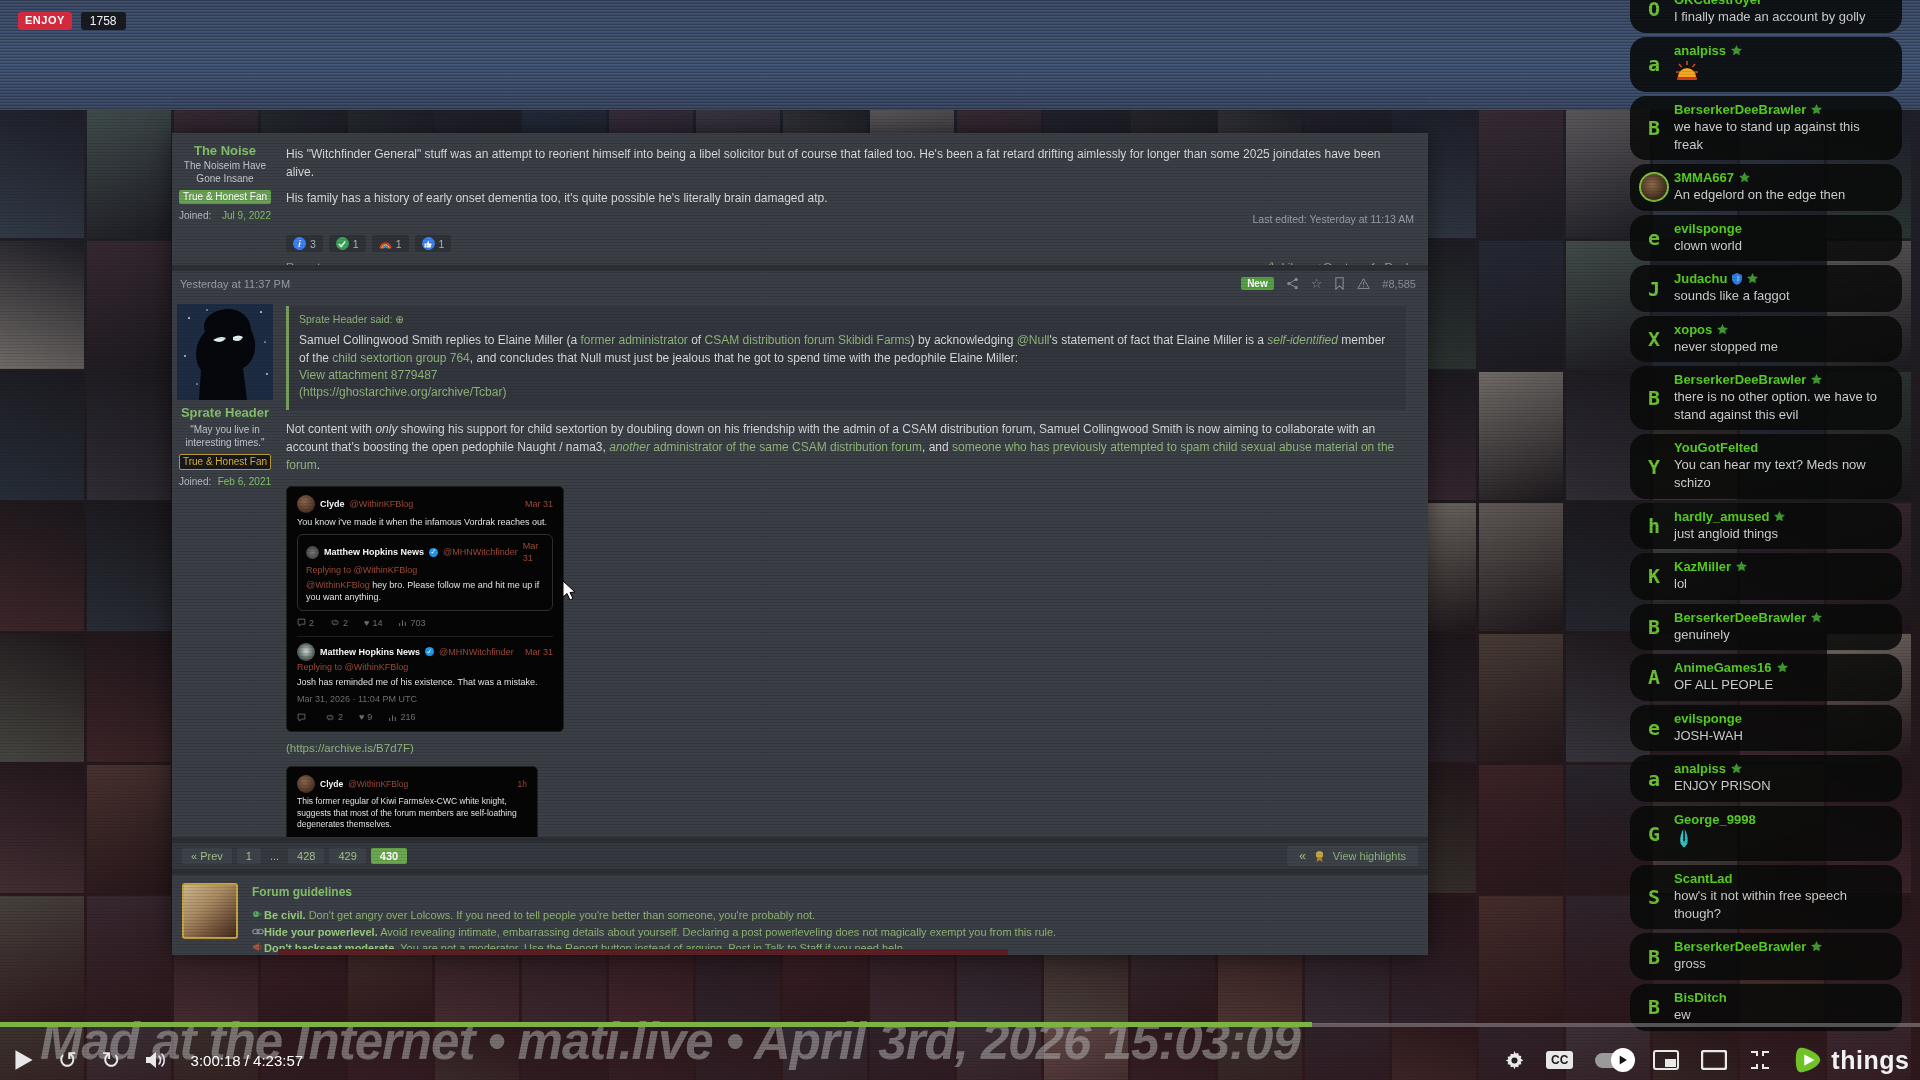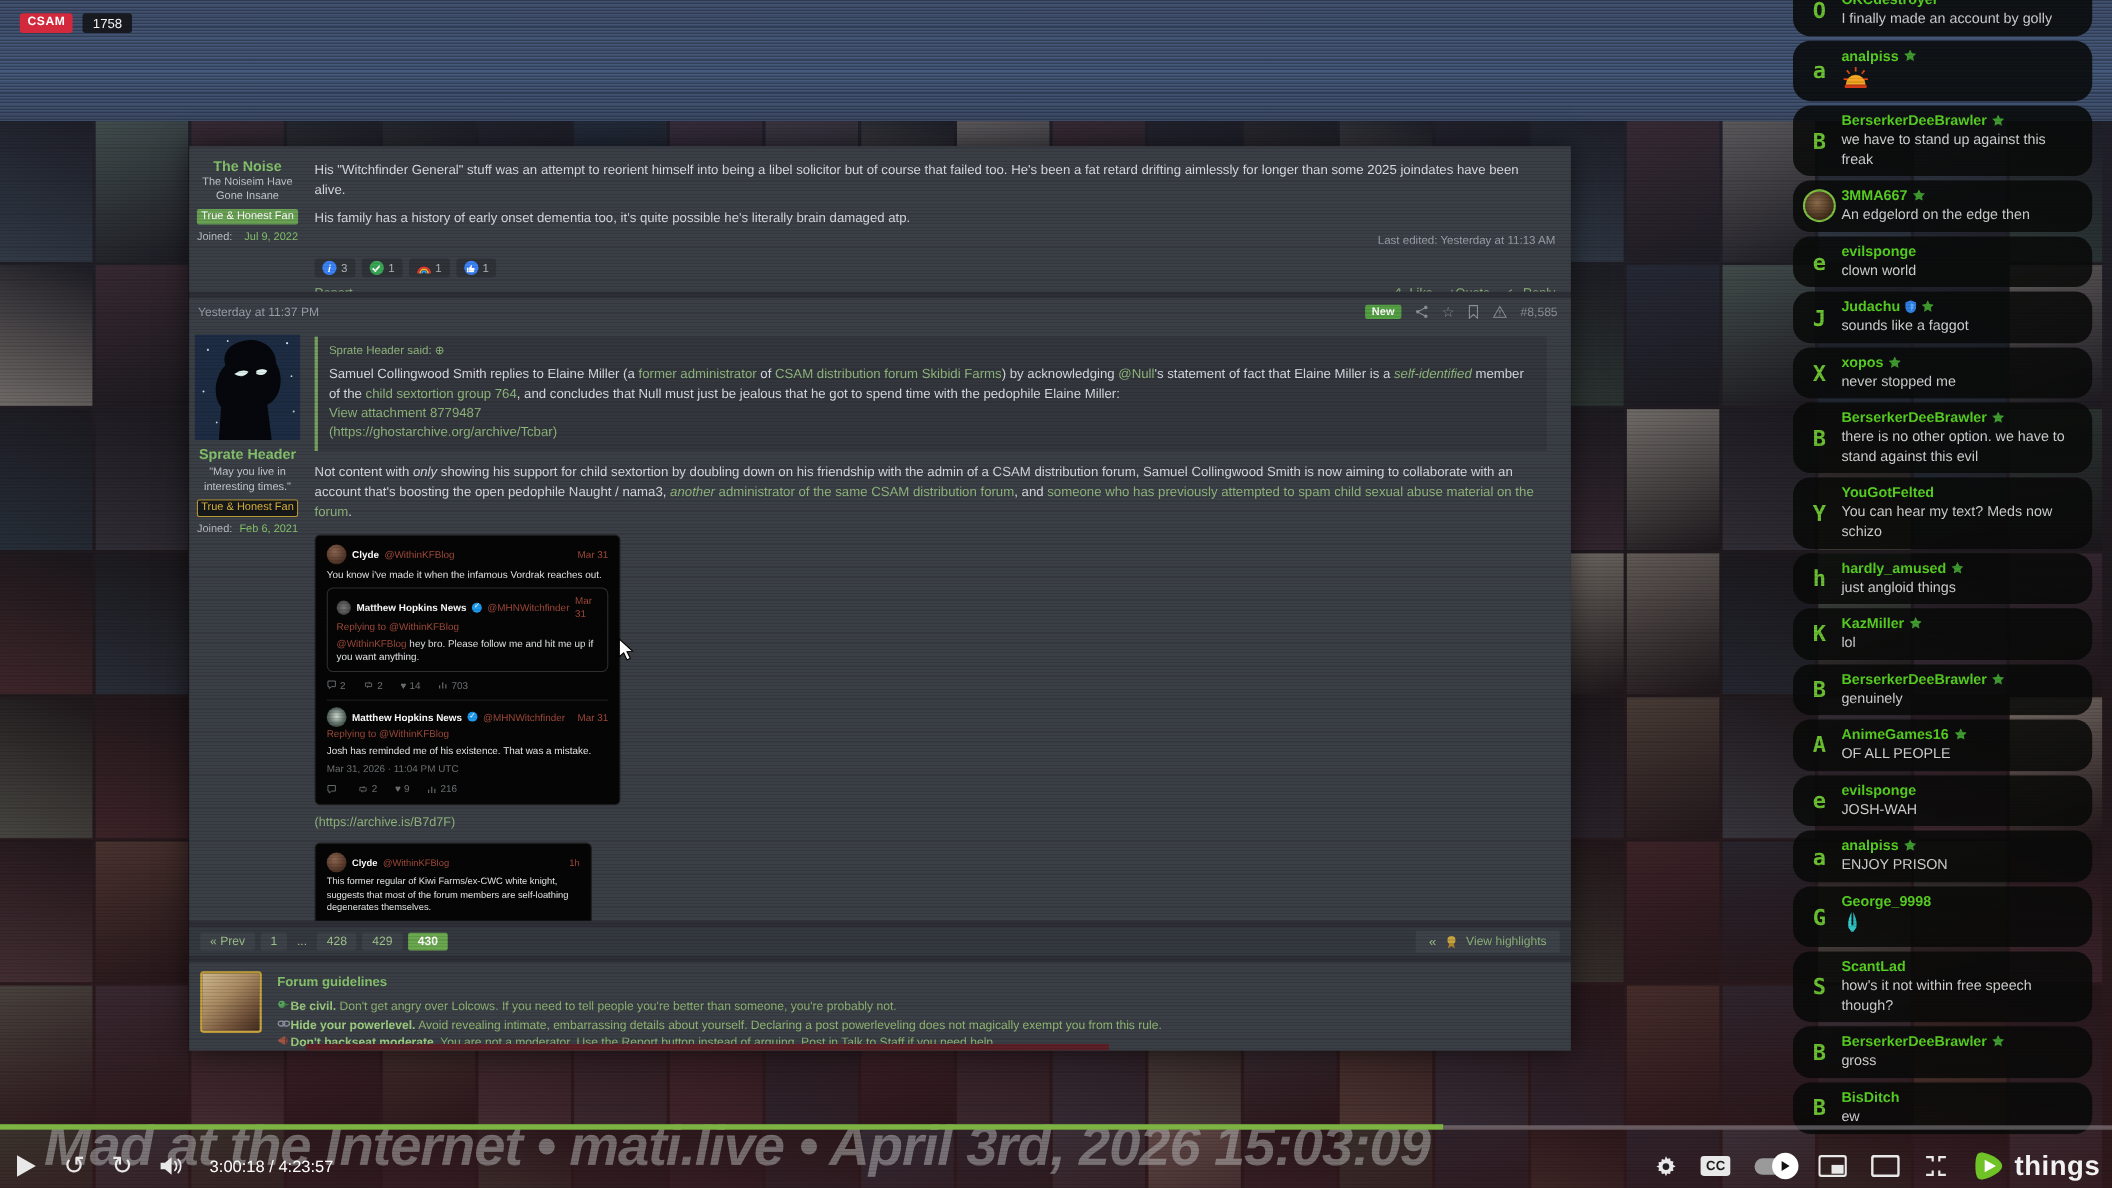--- a/index.html
+++ b/index.html
@@ -339,21 +339,21 @@
     <div class="tile" style="background: linear-gradient(20deg, rgb(98, 85, 74), rgb(28, 24, 28));"></div>
     <div class="tile" style="background: linear-gradient(160deg, rgb(38, 48, 61), rgb(28, 24, 28));"></div>
     <div class="tile" style="background: linear-gradient(160deg, rgb(63, 76, 87), rgb(28, 24, 28));"></div>
     <div class="tile" style="background: linear-gradient(20deg, rgb(58, 74, 62), rgb(28, 24, 28)); opacity: 1;"></div>
     <div class="tile" style="background: linear-gradient(20deg, rgb(61, 58, 69), rgb(28, 24, 28));"></div>
     <div class="tile" style="background: linear-gradient(160deg, rgb(61, 58, 69), rgb(28, 24, 28));"></div>
   </div>
 <div id="collage-tint"></div>
 
 <div id="live-wrap">
-  <span id="live-badge">CSAM</span>
+  <span id="live-badge">ENJOY</span>
   <span id="viewer-badge">1758</span>
 </div>
 
 <div id="forum">
 
   <div class="post" style="height:132px; flex:none; overflow:hidden;">
     <div class="post-body">
       <div class="sidebar">
         <div class="sb-name">The Noise</div>
         <div class="sb-title">The Noiseim Have Gone Insane</div>

